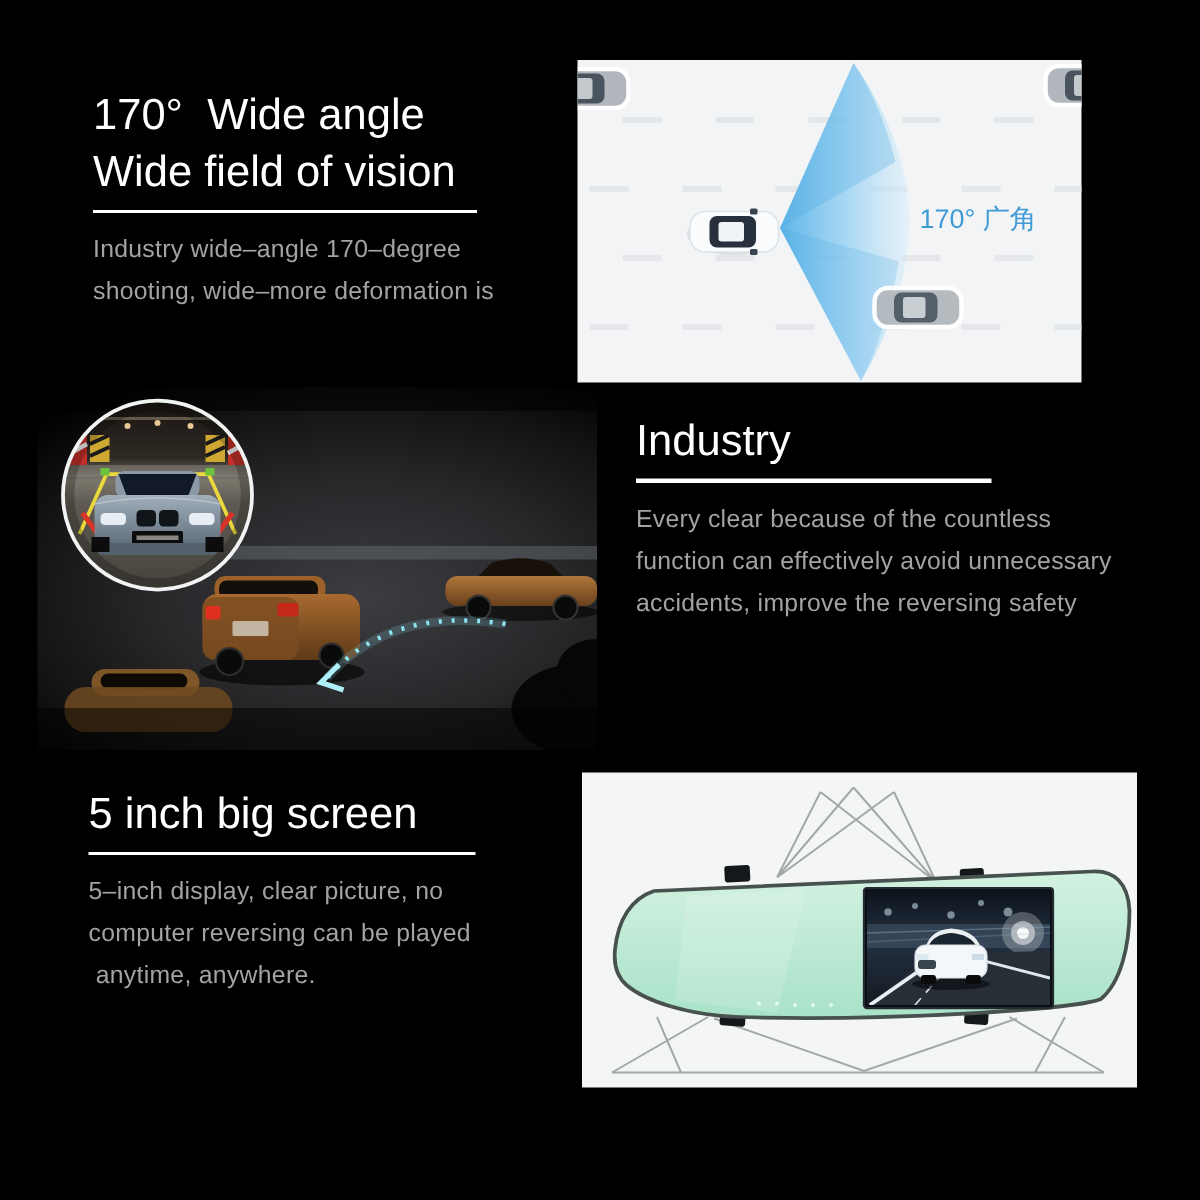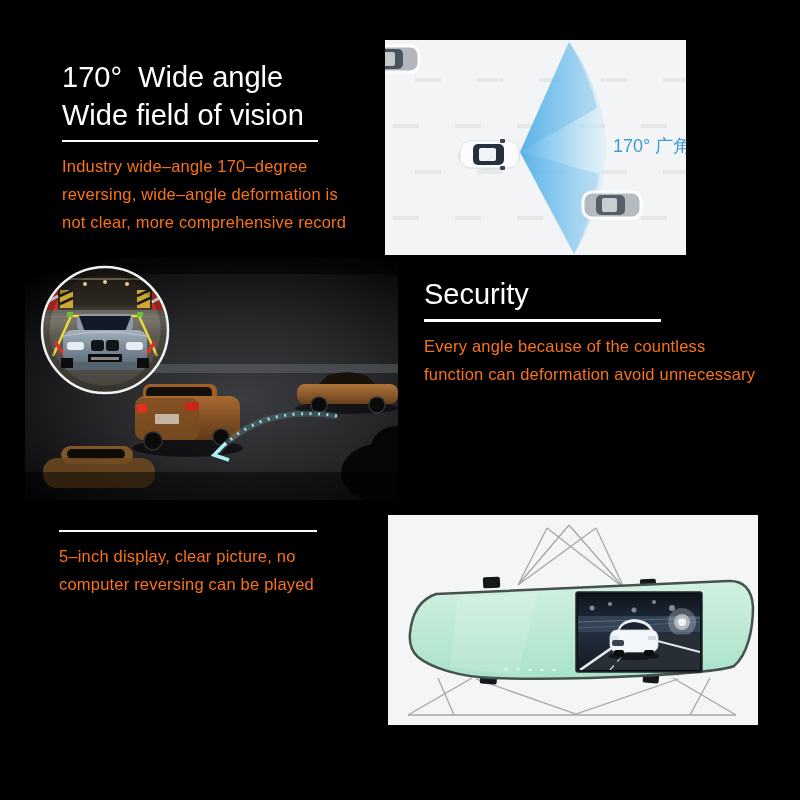--- a/index.html
+++ b/index.html
@@ -2,41 +2,40 @@
 <html><head>
 <meta charset="utf-8">
 <style>
   html,body{margin:0;padding:0;background:#000;}
   .canvas{position:relative;width:800px;height:800px;background:#000;overflow:hidden;
           font-family:"Liberation Sans",sans-serif;color:#fff;}
   .textblock{position:absolute;}
   .h-line{font-size:29px;line-height:38px;font-weight:400;color:#fff;white-space:pre;}
   .rule{height:2px;background:#fff;margin:6px 0 10px 0;}
   .rule.thick{height:3px;}
-  .body-line{font-size:16.5px;line-height:28px;color:#f97316;white-space:pre;letter-spacing:0.2px;}
+  .body-line{font-size:16.5px;line-height:28px;color:#a3a3a3;white-space:pre;letter-spacing:0.2px;}
   .panel{position:absolute;overflow:hidden;}
-  .panel-wideangle{left:385px;top:40px;width:301px;height:215px;background:#f2f4f6;}
+  .panel-wideangle{left:385px;top:40px;width:336px;height:215px;background:#f2f4f6;}
   .angle-label{position:absolute;left:228px;top:94px;font-size:18px;color:#3f9ad6;white-space:pre;}
   .scene-reversing{left:25px;top:258px;width:373px;height:242px;
      background:radial-gradient(ellipse 300px 170px at 58% 58%, #3c3d40 0%, #28282b 45%, #121214 78%, #000 100%);}
   .panel-mirror{left:388px;top:515px;width:370px;height:210px;background:#f4f5f5;}
   svg{display:block;}
 </style>
 </head>
 <body>
 
 <div class="canvas">
 
   <div class="textblock" style="left:62px;top:58px;">
     <div class="h-line">170°  Wide angle</div>
     <div class="h-line">Wide field of vision</div>
     <div class="rule" style="width:256px;"></div>
     <div class="body-line">Industry wide–angle 170–degree</div>
-    <div class="body-line">reversing, wide–angle deformation is</div>
-    <div class="body-line">not clear, more comprehensive record</div>
+    <div class="body-line">shooting, wide–more deformation is</div>
   </div>
 
   <div class="panel panel-wideangle">
     <svg width="375" height="215" viewBox="0 0 375 215">
       <defs>
         <linearGradient id="cone" x1="0" y1="0" x2="1" y2="0">
           <stop offset="0" stop-color="#55b1e8" stop-opacity="0.95"></stop>
           <stop offset="0.5" stop-color="#8ccdf2" stop-opacity="0.75"></stop>
           <stop offset="1" stop-color="#d6edfb" stop-opacity="0.5"></stop>
         </linearGradient>
@@ -204,30 +203,33 @@
             <rect x="112" y="100" width="12" height="10" fill="#0c0c0c"></rect>
           </g>
           <circle cx="80" cy="72" r="60" fill="none" stroke="#000" stroke-width="9" opacity="0.22"></circle>
         </g>
         <circle cx="80" cy="72" r="63" fill="none" stroke="#f2f4f4" stroke-width="2.5"></circle>
       </g>
     </svg>
   </div>
 
   <div class="textblock" style="left:424px;top:275px;">
-    <div class="h-line">Security</div>
+    <div class="h-line">Industry</div>
     <div class="rule thick" style="width:237px;"></div>
-    <div class="body-line">Every angle because of the countless</div>
-    <div class="body-line">function can deformation avoid unnecessary</div>
+    <div class="body-line">Every clear because of the countless</div>
+    <div class="body-line">function can effectively avoid unnecessary</div>
+    <div class="body-line">accidents, improve the reversing safety</div>
   </div>
 
   <div class="textblock" style="left:59px;top:524px;">
+    <div class="h-line">5 inch big screen</div>
     <div class="rule" style="width:258px;"></div>
     <div class="body-line">5–inch display, clear picture, no</div>
     <div class="body-line">computer reversing can be played</div>
+    <div class="body-line"> anytime, anywhere.</div>
   </div>
 
   <div class="panel panel-mirror">
     <svg width="370" height="210" viewBox="0 0 370 210">
       <defs>
         <linearGradient id="mint" x1="0" y1="0" x2="0" y2="1">
           <stop offset="0" stop-color="#d2f1e1"></stop>
             <stop offset="1" stop-color="#a9e2c9"></stop>
         </linearGradient>
         <linearGradient id="night" x1="0" y1="0" x2="0" y2="1">

